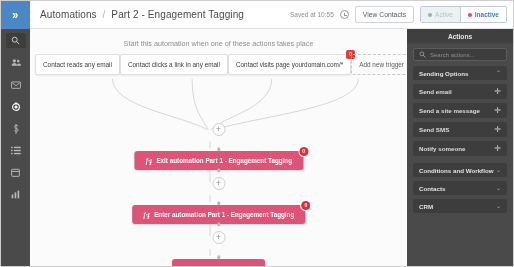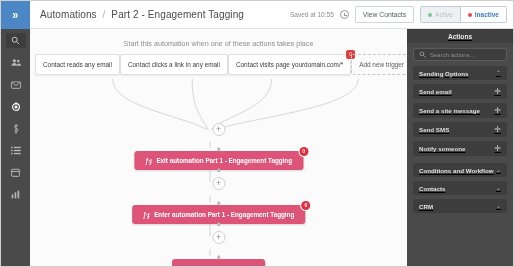--- a/index.html
+++ b/index.html
@@ -117,21 +117,20 @@
   .dot { width: 4px; height: 4px; border-radius: 50%; display: inline-block; }
   .dot.green { background: #76c79a; }
   .dot.red { background: #e8465c; }
 
   
   .body-row {
     flex: 1 1 auto;
     display: flex;
     min-height: 0;
     position: relative;
-    text-decoration: underline;
   }
 
   
   .leftnav {
     width: 29px; flex: 0 0 29px;
     background: #4a4a4a;
     display: flex;
     flex-direction: column;
     align-items: center;
     padding-top: 4px;

